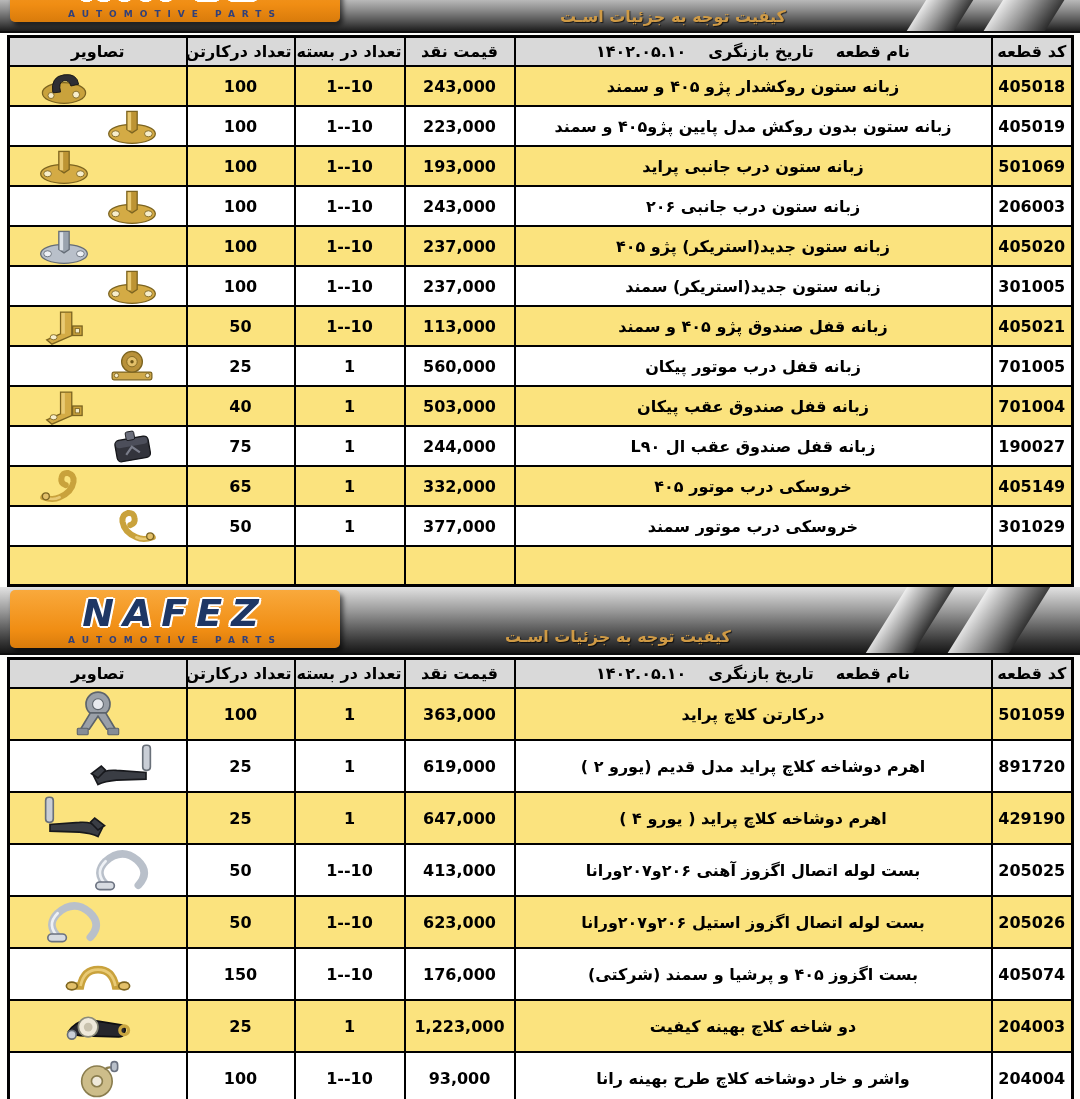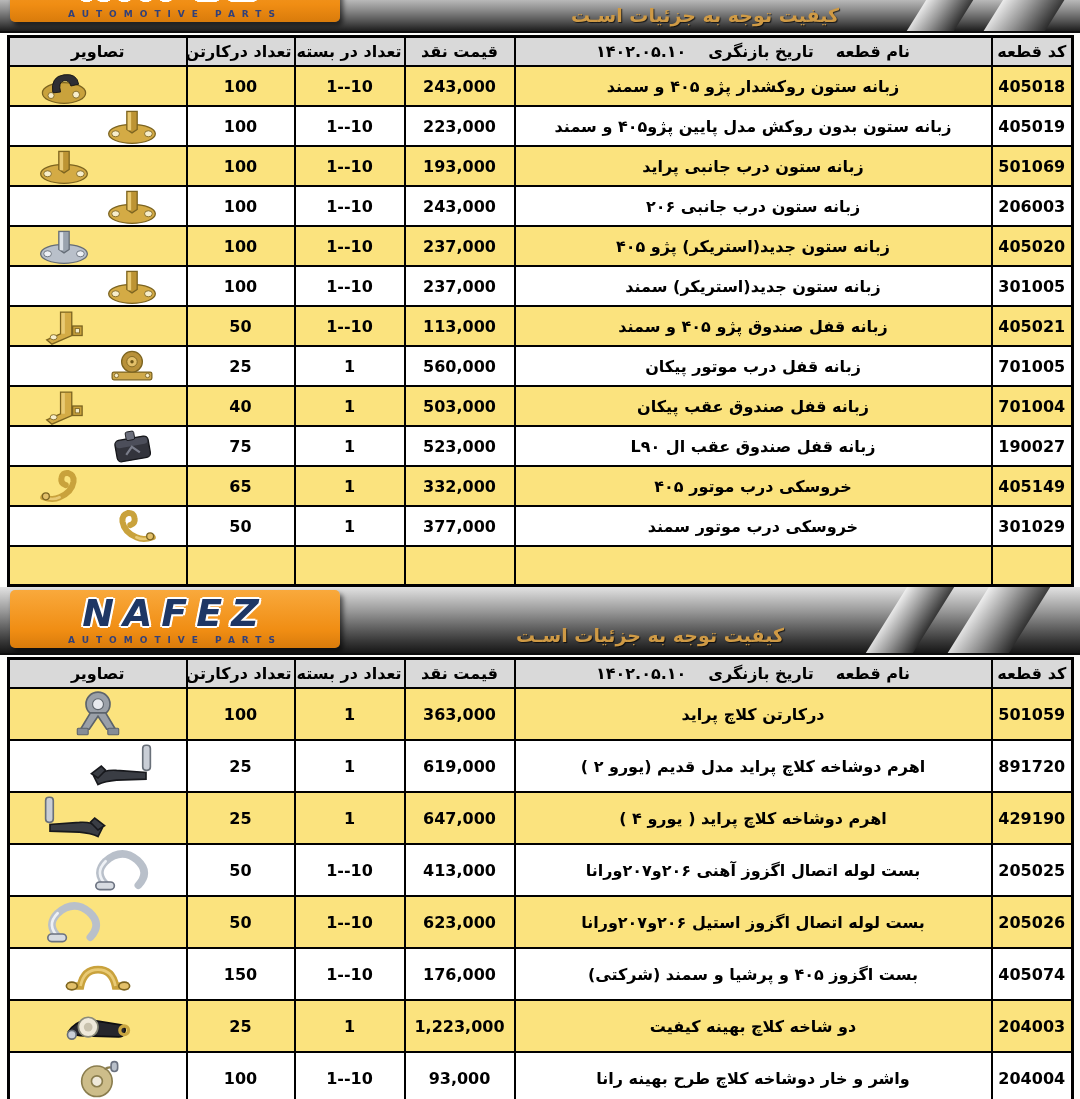--- a/index.html
+++ b/index.html
@@ -20,22 +20,22 @@
   .banner-top .pipe-1{right:120px;}
   .banner-top .pipe-2{right:30px;}
   .logo-box{position:absolute;left:10px;top:3px;width:330px;height:58px;
     background:linear-gradient(180deg,#f9a93c 0%,#f08d13 70%,#d97b0b 100%);
     border-radius:5px;box-shadow:3px 4px 5px rgba(0,0,0,.6);
     display:flex;flex-direction:column;align-items:center;justify-content:center;}
   .banner-top .logo-box{top:-36px;}
   .logo-text{font-size:38px;line-height:1;font-weight:bold;font-style:italic;letter-spacing:9px;color:#1e3765;
     text-shadow:-2px -1px 0 #fff,2px -1px 0 #fff,-2px 1px 0 #fff,2px 1px 0 #fff,0 2px 0 #fff,0 -2px 0 #fff;}
   .logo-sub{font-size:9px;font-weight:bold;letter-spacing:7px;color:#31407a;margin-top:3px;white-space:nowrap;}
-  .slogan{position:absolute;left:505px;width:290px;bottom:7px;text-align:center;direction:rtl;
-    font-size:19px;font-weight:bold;color:#cf9a45;text-shadow:1px 1px 1px rgba(0,0,0,.7);white-space:nowrap;}
+  .slogan{position:absolute;left:505px;width:290px;bottom:7px;text-align:left;direction:rtl;
+    font-size:16px;font-weight:bold;color:#cf9a45;text-shadow:1px 1px 1px rgba(0,0,0,.7);white-space:nowrap;}
   .banner-top .slogan{bottom:5px;left:560px;}
 
   
   table.price-table{border-collapse:collapse;table-layout:fixed;width:1064px;margin:2px 0 0 7px;
     direction:rtl;background:#fff;border:3px solid #000;}
   .price-table th,.price-table td{border:2px solid #000;text-align:center;vertical-align:middle;
     font-weight:bold;color:#000;overflow:hidden;padding:0 2px;}
   .price-table thead th{background:#d9d9d9;height:27px;font-size:16px;white-space:nowrap;}
   .t1 tbody td{height:37px;font-size:16px;}
   .t2 tbody td{height:50px;font-size:16px;}
@@ -270,21 +270,21 @@
           <td class="c-price">503,000</td>
           <td class="c-pack">1</td>
           <td class="c-carton">40</td>
           <td class="c-img align-left"><svg class="part-img" viewBox="0 0 64 44">
               <use href="#bracket-latch"></use>
             </svg></td>
         </tr>
         <tr class="white">
           <td class="c-code">190027</td>
           <td class="c-name">زبانه قفل صندوق عقب ال L۹۰</td>
-          <td class="c-price">523,000</td>
+          <td class="c-price">244,000</td>
           <td class="c-pack">1</td>
           <td class="c-carton">75</td>
           <td class="c-img align-right"><svg class="part-img" viewBox="0 0 64 44">
               <use href="#rubber-block"></use>
             </svg></td>
         </tr>
         <tr class="yellow">
           <td class="c-code">405149</td>
           <td class="c-name">خروسکی درب موتور ۴۰۵</td>
           <td class="c-price">332,000</td>

